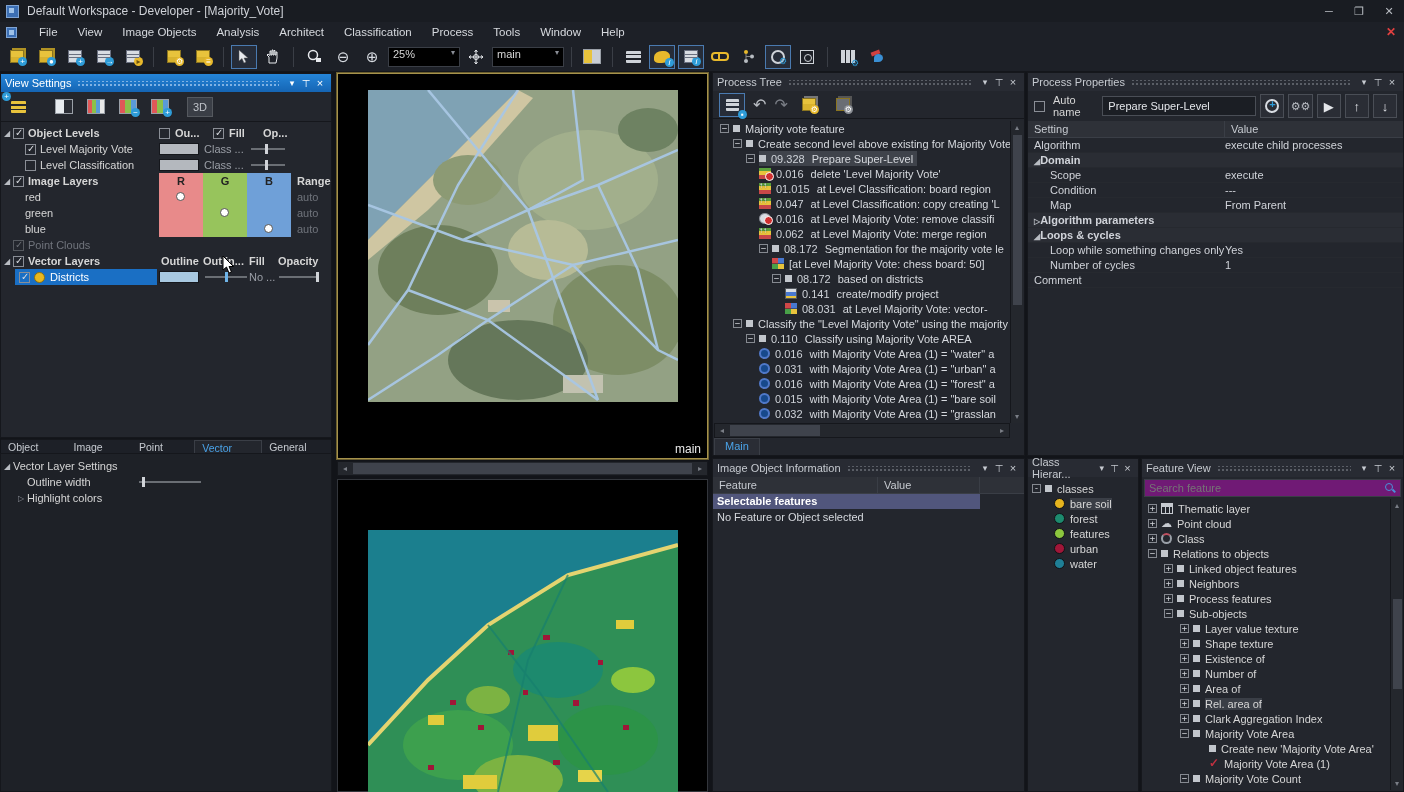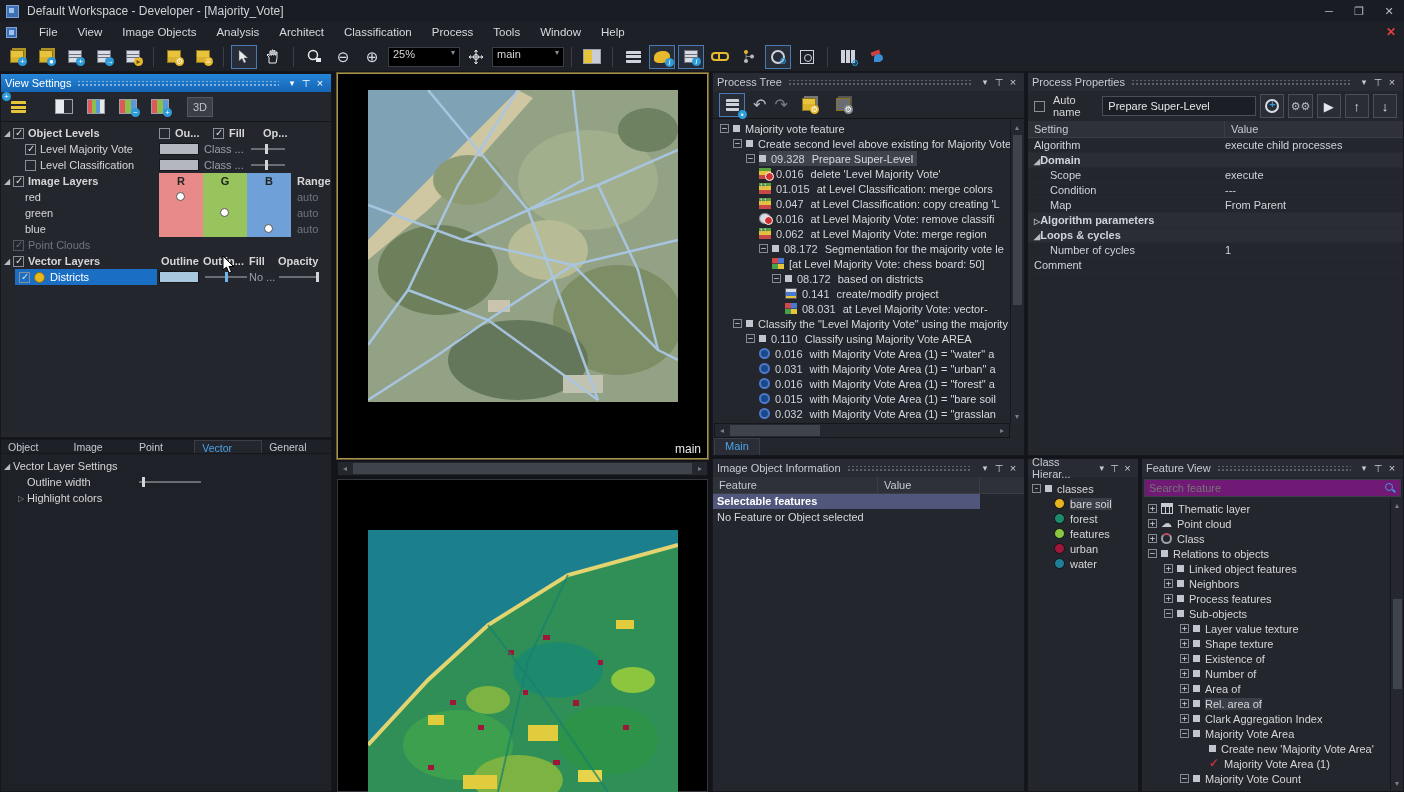--- a/index.html
+++ b/index.html
@@ -595,21 +595,21 @@
         <span class="rowbg">
           <span class="picon pi-bars pi-x"></span>
           <span class="ptnum">0.016</span>
           <span class="pttext">delete 'Level Majority Vote'</span>
         </span>
       </div>
       <div class="ptrow" style="padding-left: 45px;">
         <span class="rowbg">
           <span class="picon pi-bars pi-up"></span>
           <span class="ptnum">01.015</span>
-          <span class="pttext">at  Level Classification: merge colors</span>
+          <span class="pttext">at  Level Classification: board region</span>
         </span>
       </div>
       <div class="ptrow" style="padding-left: 45px;">
         <span class="rowbg">
           <span class="picon pi-bars pi-up"></span>
           <span class="ptnum">0.047</span>
           <span class="pttext">at  Level Classification: copy creating 'L</span>
         </span>
       </div>
       <div class="ptrow" style="padding-left: 45px;">
@@ -807,20 +807,24 @@
       </div>
       <div class="pprow group">
         <div class="lab" style="width: 197px;"><span class="tri">▷</span>Algorithm parameters</div>
         <div class="val"></div>
       </div>
       <div class="pprow group">
         <div class="lab" style="width: 197px;"><span class="tri">◢</span>Loops &amp; cycles</div>
         <div class="val"></div>
       </div>
       <div class="pprow">
+        <div class="lab ppind" style="width: 197px;">Loop while something changes only</div>
+        <div class="val">Yes</div>
+      </div>
+      <div class="pprow">
         <div class="lab ppind" style="width: 197px;">Number of cycles</div>
         <div class="val">1</div>
       </div>
       <div class="pprow">
         <div class="lab" style="width: 197px;">Comment</div>
         <div class="val"></div>
       </div>
     </div>
 </div>
 

